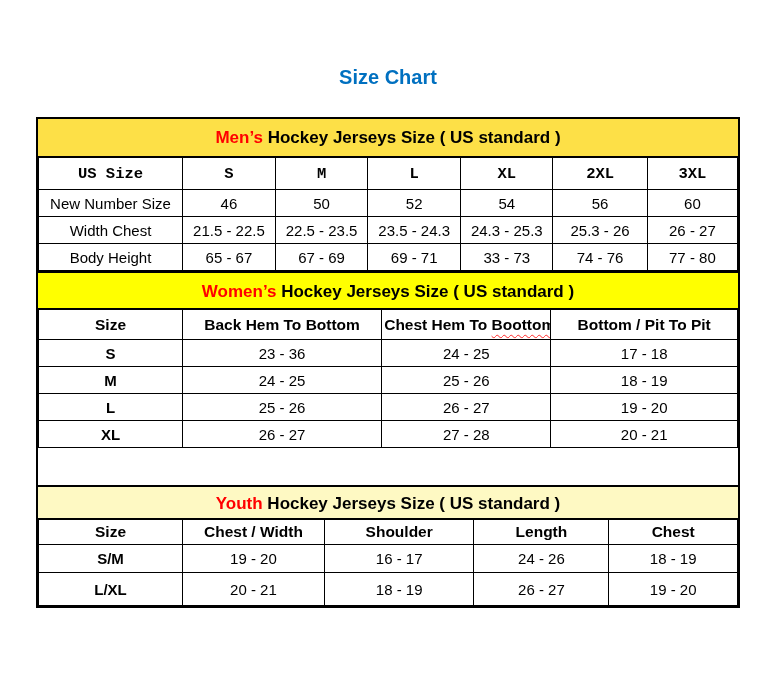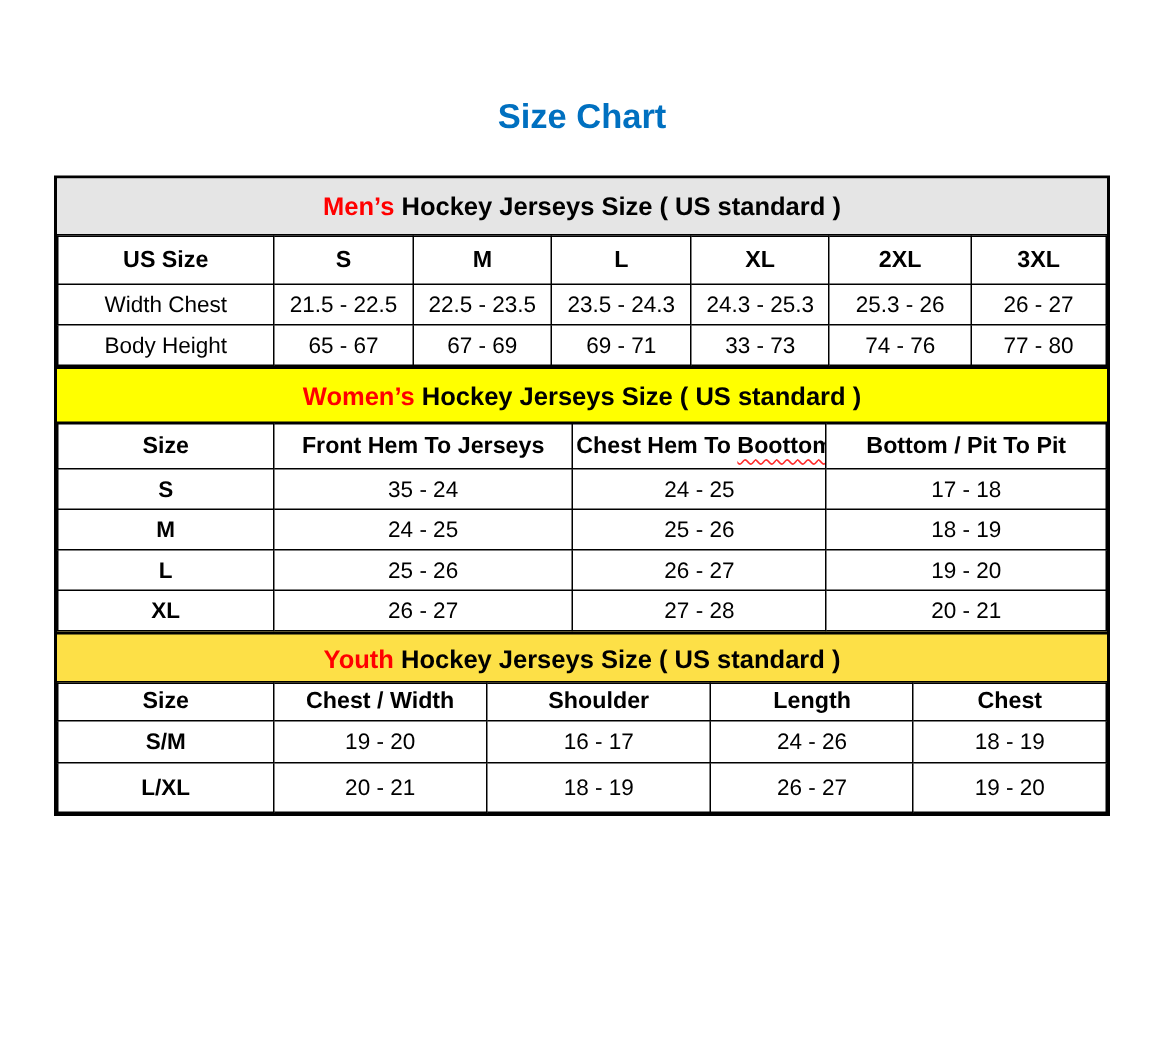--- a/index.html
+++ b/index.html
@@ -6,21 +6,21 @@
   html, body {
     margin: 0; padding: 0;
     width: 776px; height: 692px;
     background: #ffffff;
     font-family: "Liberation Sans", sans-serif;
     color: #000000;
   }
   .title {
     margin: 60px 0 0 0;
     text-align: center;
-    font-size: 23px;
+    font-size: 20px;
     font-weight: 700;
     letter-spacing: 0px;
     line-height: 34px;
   }
   .chart {
     width: 704px;
     margin: 23px auto 0 auto;
     border: 2px solid #000000;
   }
   .banner {
@@ -41,21 +41,21 @@
   th, td {
     border: 1px solid #000000;
     text-align: center;
     vertical-align: middle;
     padding: 1px 2px;
     overflow: hidden;
     white-space: nowrap;
   }
   th { font-size: 15.5px; font-weight: 700; }
   td { font-size: 15px; font-weight: 400; }
-  .sec-mens thead tr { height: 32px; }
+  .sec-mens thead tr { height: 32px; font-family: Liberation Mono, monospace; }
   .sec-mens tbody tr { height: 27px; }
   .sec-womens thead tr { height: 30px; }
   .sec-womens tbody tr { height: 27px; }
   .sec-youth thead tr { height: 25px; }
   .sec-youth tbody tr { height: 28px; }
   .sec-youth tbody tr:last-child { height: 33px; }
   .sec-womens td.row-label, .sec-youth td.row-label { font-weight: 700; }
   .wavy {
     text-decoration: underline;
     text-decoration-style: wavy;
@@ -65,21 +65,21 @@
   }
 </style>
 </head>
 <body>
 
 <h1 class="title" style="color: rgb(0, 112, 192);">Size Chart</h1>
 
 <div class="chart">
 
   <div class="sec sec-mens">
-    <div class="banner" style="background: #e5e5e5;"><span class="accent" style="color: rgb(255, 0, 0);">Men’s</span><span> Hockey Jerseys Size ( US standard )</span></div>
+    <div class="banner" style="background: #fde047;"><span class="accent" style="color: rgb(255, 0, 0);">Men’s</span><span> Hockey Jerseys Size ( US standard )</span></div>
     <table>
         <colgroup>
           <col style="width: 20.6%;">
           <col style="width: 13.3%;">
           <col style="width: 13.2%;">
           <col style="width: 13.3%;">
           <col style="width: 13.2%;">
           <col style="width: 13.5%;">
           <col style="width: 12.9%;">
         </colgroup>
@@ -89,20 +89,29 @@
             <th>S</th>
             <th>M</th>
             <th>L</th>
             <th>XL</th>
             <th>2XL</th>
             <th>3XL</th>
           </tr>
         </thead>
         <tbody>
           <tr>
+            <td class="row-label">New Number Size</td>
+            <td>46</td>
+            <td>50</td>
+            <td>52</td>
+            <td>54</td>
+            <td>56</td>
+            <td>60</td>
+          </tr>
+          <tr>
             <td class="row-label">Width Chest</td>
             <td>21.5 - 22.5</td>
             <td>22.5 - 23.5</td>
             <td>23.5 - 24.3</td>
             <td>24.3 - 25.3</td>
             <td>25.3 - 26</td>
             <td>26 - 27</td>
           </tr>
           <tr>
             <td class="row-label">Body Height</td>
@@ -122,29 +131,29 @@
     <table>
         <colgroup>
           <col style="width: 20.6%;">
           <col style="width: 28.5%;">
           <col style="width: 24.2%;">
           <col style="width: 26.7%;">
         </colgroup>
         <thead>
           <tr>
             <th>Size</th>
-            <th>Front Hem To Jerseys</th>
+            <th>Back Hem To Bottom</th>
             <th><span>Chest Hem To </span><span class="wavy">Boottom</span></th>
             <th>Bottom / Pit To Pit</th>
           </tr>
         </thead>
         <tbody>
           <tr>
             <td class="row-label">S</td>
-            <td>35 - 24</td>
+            <td>23 - 36</td>
             <td>24 - 25</td>
             <td>17 - 18</td>
           </tr>
           <tr>
             <td class="row-label">M</td>
             <td>24 - 25</td>
             <td>25 - 26</td>
             <td>18 - 19</td>
           </tr>
           <tr>
@@ -157,21 +166,21 @@
             <td class="row-label">XL</td>
             <td>26 - 27</td>
             <td>27 - 28</td>
             <td>20 - 21</td>
           </tr>
         </tbody>
       </table>
   </div>
 
   <div class="sec sec-youth">
-    <div class="banner" style="background: #fde047;"><span class="accent" style="color: rgb(255, 0, 0);">Youth</span><span> Hockey Jerseys Size ( US standard )</span></div>
+    <div class="banner" style="background: #fef9c3; margin-top: 37px;"><span class="accent" style="color: rgb(255, 0, 0);">Youth</span><span> Hockey Jerseys Size ( US standard )</span></div>
     <table>
         <colgroup>
           <col style="width: 20.6%;">
           <col style="width: 20.3%;">
           <col style="width: 21.4%;">
           <col style="width: 19.3%;">
           <col style="width: 18.4%;">
         </colgroup>
         <thead>
           <tr>

